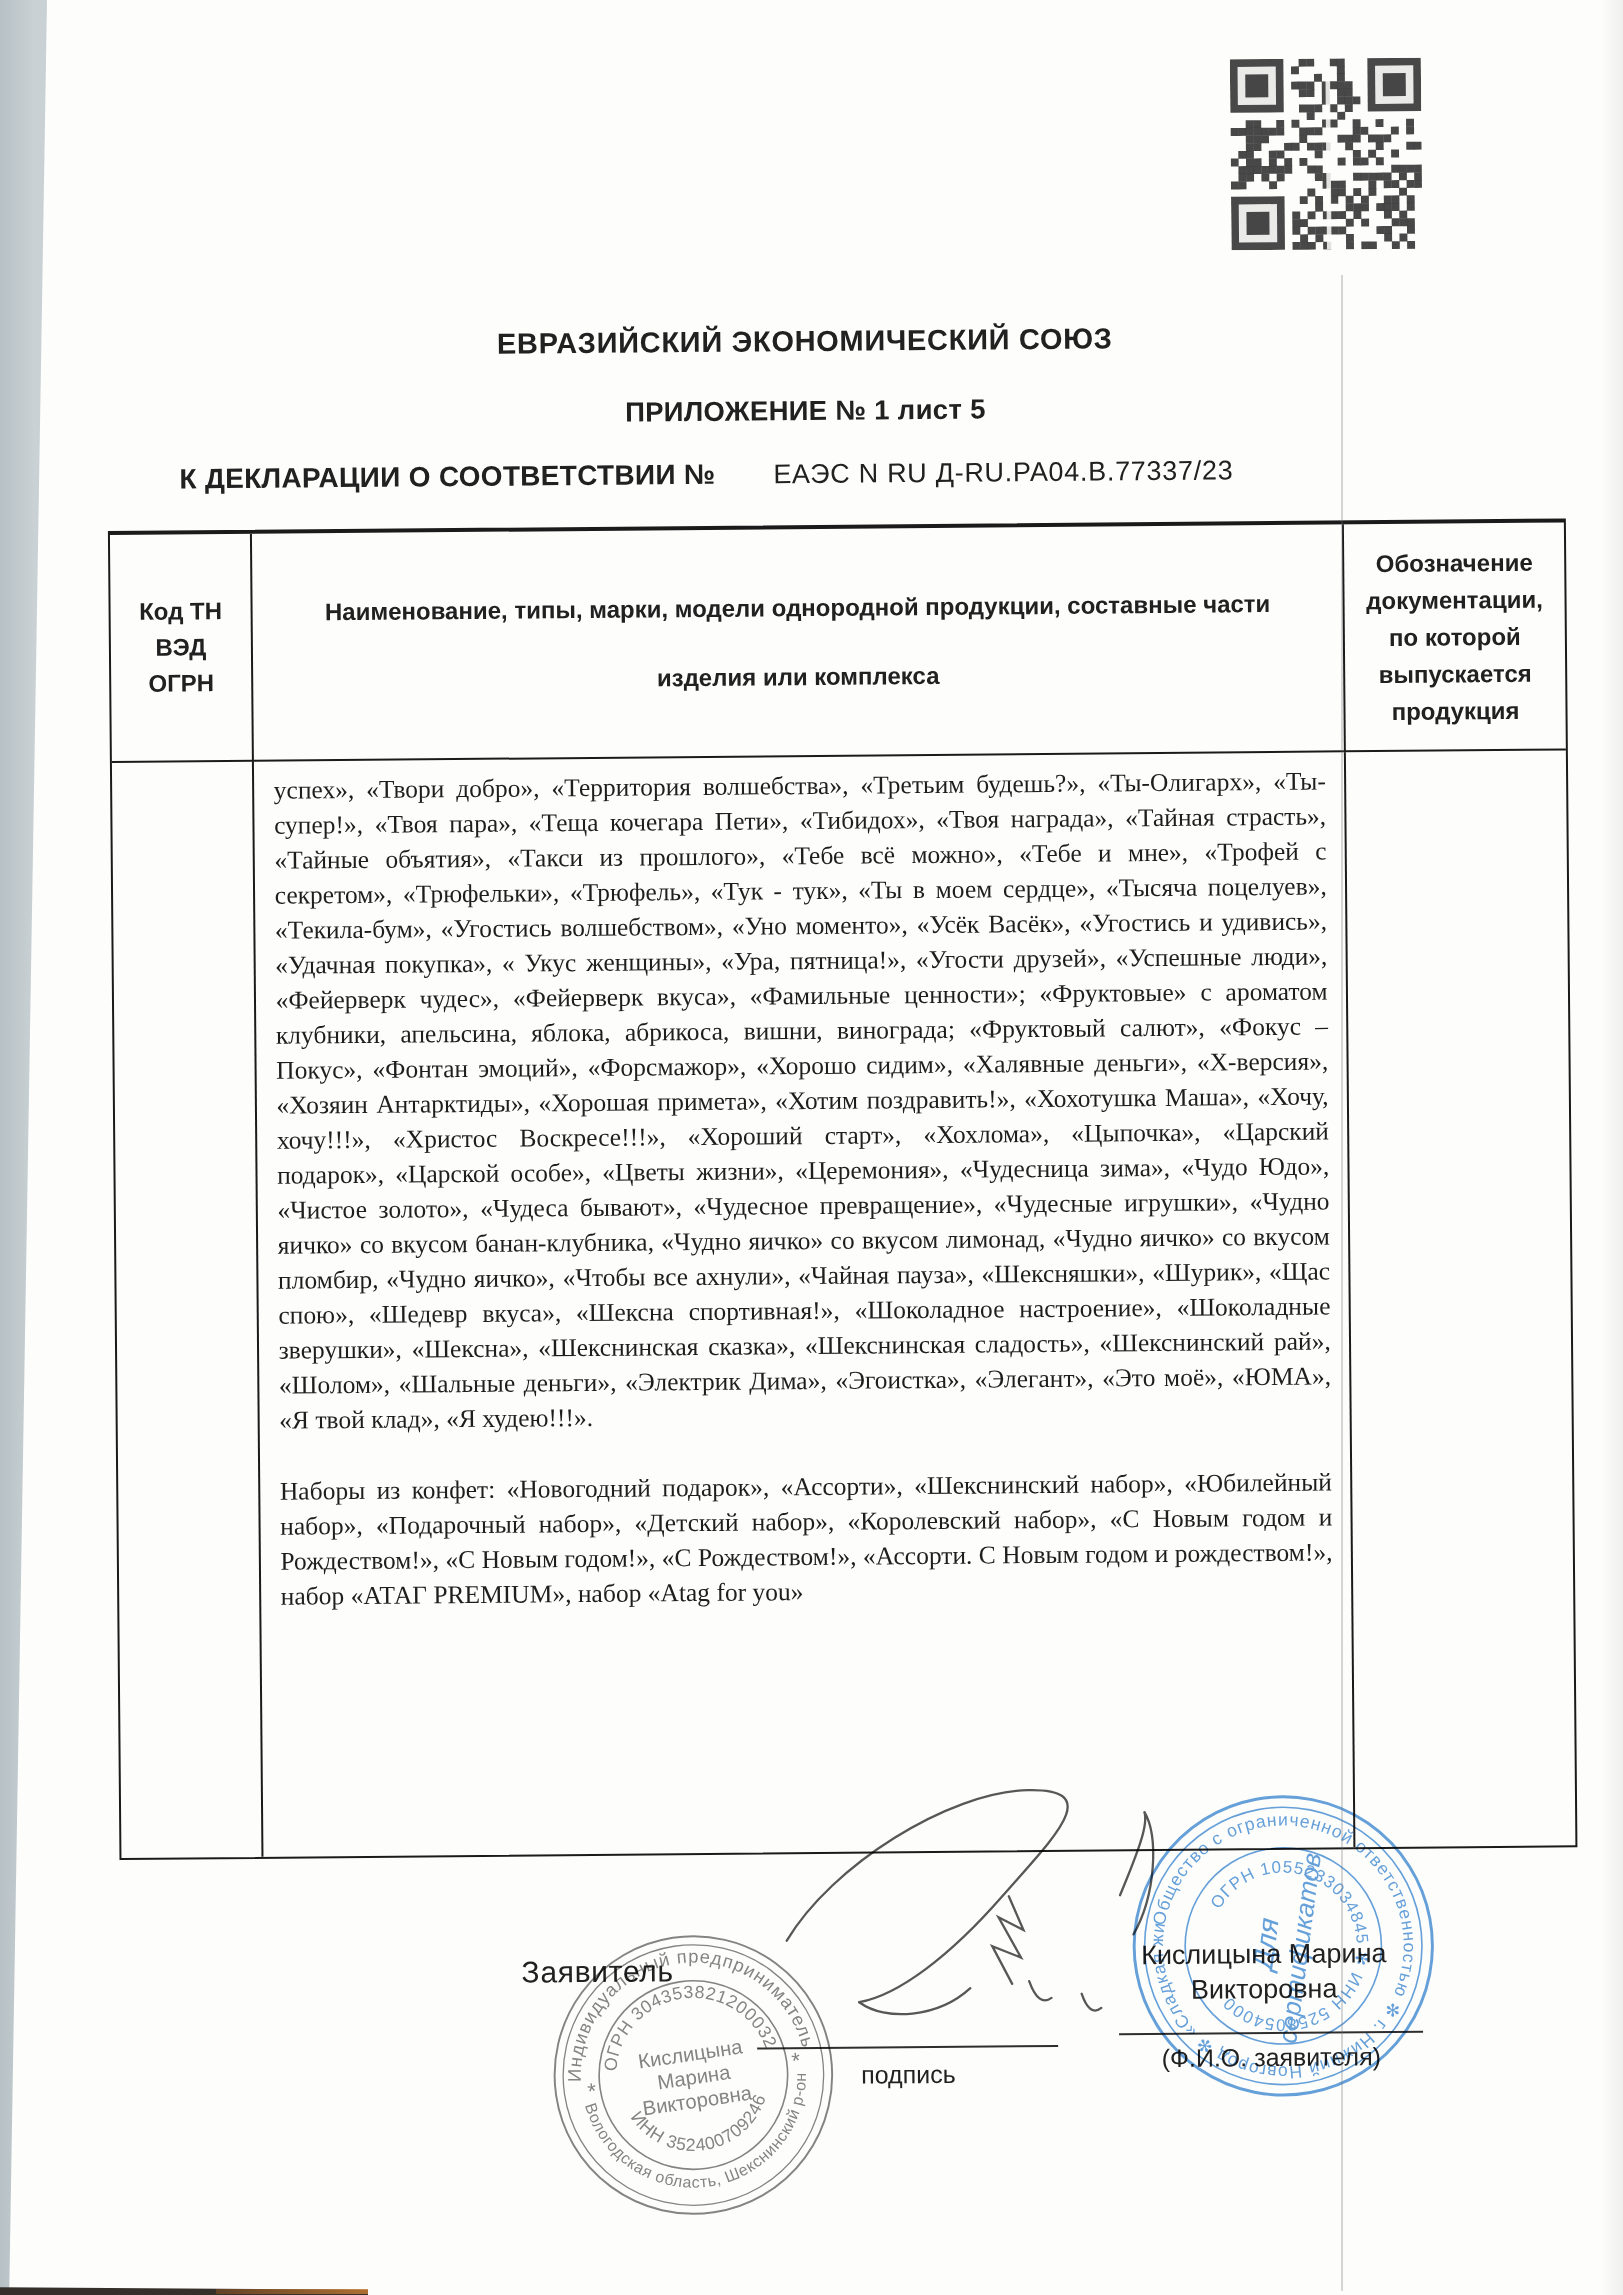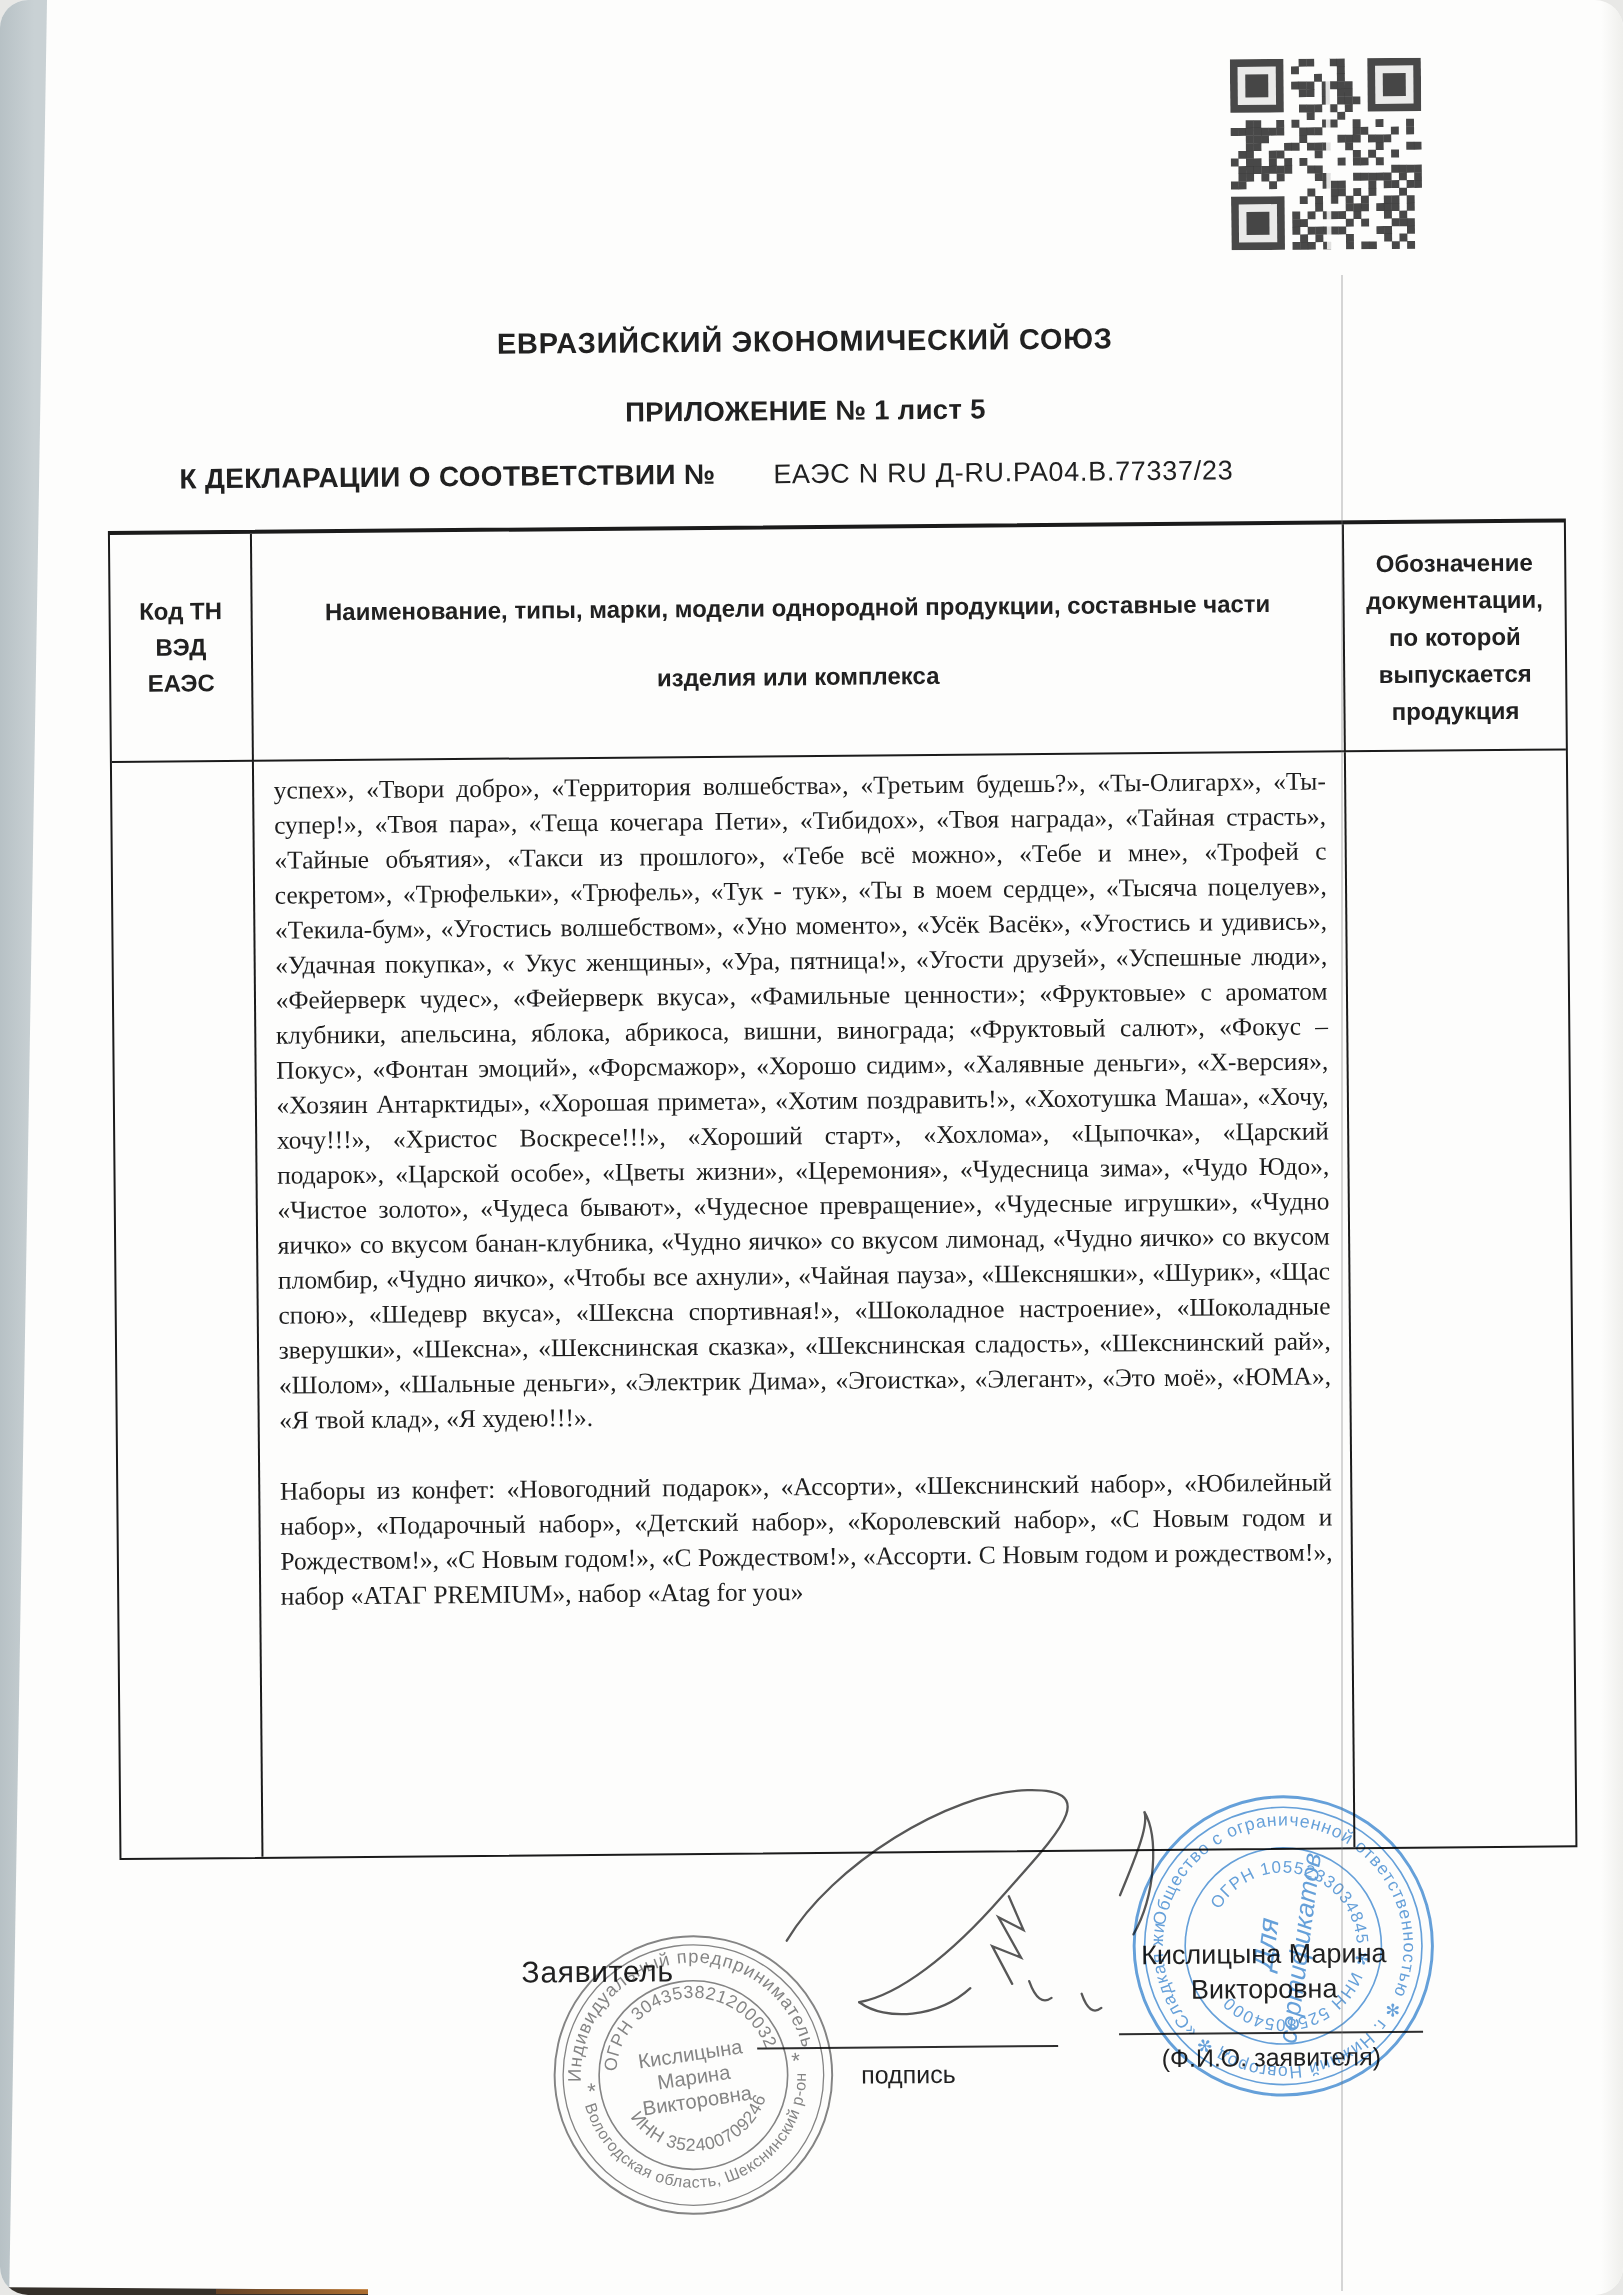--- a/index.html
+++ b/index.html
@@ -1,17 +1,17 @@
 <!DOCTYPE html>
 <html style="font-size:10.5px"><head>
 <meta charset="utf-8">
 <style>
   html,body{margin:0;padding:0;background:#e8e8e6;}
   .scan{position:relative;width:1623px;height:2295px;background:#fdfdfc;overflow:hidden;
-        font-family:"Liberation Sans",sans-serif;color:#212121;border-radius:28px;}
+        font-family:"Liberation Sans",sans-serif;color:#212121;}
   .page{position:absolute;left:0;top:0;width:1623px;height:2295px;
         transform:rotate(-0.5deg);transform-origin:812px 1113px;}
   .abs{position:absolute;}
 
   
   .title-org{left:0;top:325px;width:1623px;text-align:center;
              font-size:29px;font-weight:bold;letter-spacing:0.7px;}
   .title-appendix{left:0;top:395px;width:1623px;text-align:center;
              font-size:27.5px;font-weight:bold;letter-spacing:0.3px;}
   .decl-row{left:185px;top:458px;width:1244px;display:flex;align-items:baseline;}
@@ -278,21 +278,21 @@
     <div class="abs title-appendix">ПРИЛОЖЕНИЕ № 1 лист 5</div>
     <div class="abs decl-row">
       <span class="decl-label">К ДЕКЛАРАЦИИ О СООТВЕТСТВИИ №</span>
       <span class="decl-number">ЕАЭС N RU Д-RU.РА04.В.77337/23</span>
     </div>
 
     <div class="abs doc-table">
       <div class="th th-code c-divR">
         <div>Код ТН</div>
         <div>ВЭД</div>
-        <div>ЕАЭС</div>
+        <div>ОГРН</div>
       </div>
       <div class="th th-name">Наименование, типы, марки, модели однородной продукции, составные части изделия или комплекса</div>
       <div class="th th-doc c-divL">Обозначение документации, по которой выпускается продукция</div>
 
       <div class="td c-divR"></div>
       <div class="td body-cell">
         <p>успех», «Твори добро», «Территория волшебства», «Третьим будешь?», «Ты-Олигарх», «Ты-супер!», «Твоя пара», «Теща кочегара Пети», «Тибидох», «Твоя награда», «Тайная страсть», «Тайные объятия», «Такси из прошлого», «Тебе всё можно», «Тебе и мне», «Трофей с секретом», «Трюфельки», «Трюфель», «Тук - тук», «Ты в моем сердце», «Тысяча поцелуев», «Текила-бум», «Угостись волшебством», «Уно моменто», «Усёк Васёк», «Угостись и удивись», «Удачная покупка», « Укус  женщины», «Ура, пятница!», «Угости друзей», «Успешные люди», «Фейерверк чудес», «Фейерверк вкуса», «Фамильные ценности»; «Фруктовые» с ароматом клубники, апельсина, яблока, абрикоса, вишни, винограда; «Фруктовый салют»,  «Фокус –Покус», «Фонтан эмоций», «Форсмажор», «Хорошо сидим», «Халявные деньги», «Х-версия», «Хозяин Антарктиды», «Хорошая примета», «Хотим поздравить!», «Хохотушка Маша», «Хочу, хочу!!!», «Христос Воскресе!!!», «Хороший старт», «Хохлома», «Цыпочка», «Царский подарок», «Царской особе», «Цветы жизни», «Церемония», «Чудесница зима», «Чудо Юдо»,  «Чистое золото», «Чудеса бывают», «Чудесное превращение», «Чудесные игрушки», «Чудно яичко» со вкусом банан-клубника, «Чудно яичко» со вкусом лимонад, «Чудно яичко» со вкусом пломбир, «Чудно яичко», «Чтобы все ахнули», «Чайная пауза», «Шексняшки», «Шурик», «Щас спою», «Шедевр вкуса», «Шексна спортивная!», «Шоколадное настроение», «Шоколадные зверушки», «Шексна», «Шекснинская сказка», «Шекснинская сладость», «Шекснинский рай», «Шолом», «Шальные деньги», «Электрик Дима», «Эгоистка», «Элегант», «Это моё», «ЮМА», «Я твой клад», «Я худею!!!».</p>
         <p>Наборы из конфет: «Новогодний подарок», «Ассорти», «Шекснинский набор», «Юбилейный набор», «Подарочный набор», «Детский набор», «Королевский набор», «С Новым годом и Рождеством!», «С Новым годом!», «С Рождеством!», «Ассорти. С Новым годом и рождеством!», набор «АТАГ PREMIUM», набор «Atag for you»</p>
       </div>
       <div class="td c-divL"></div>

